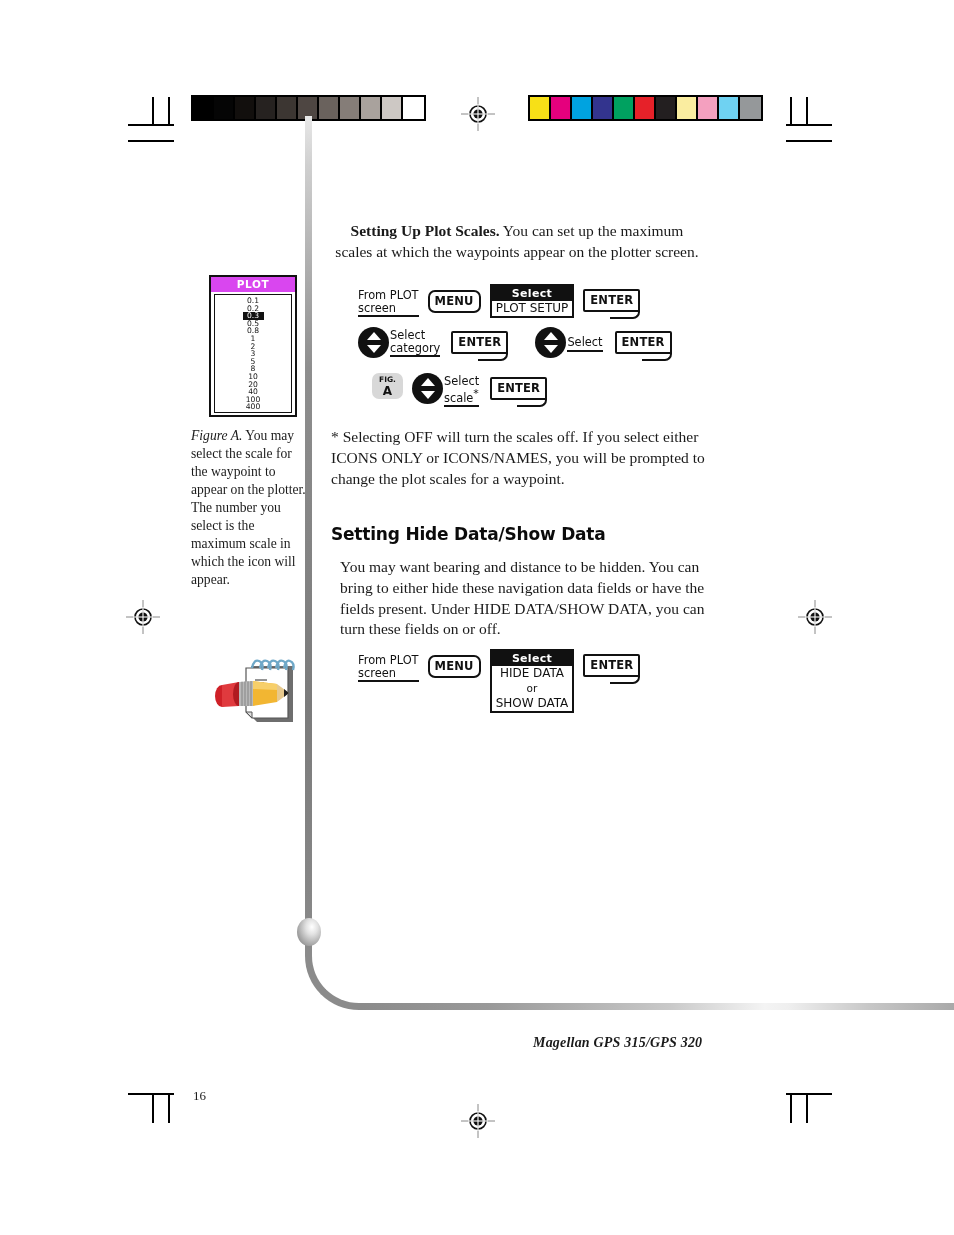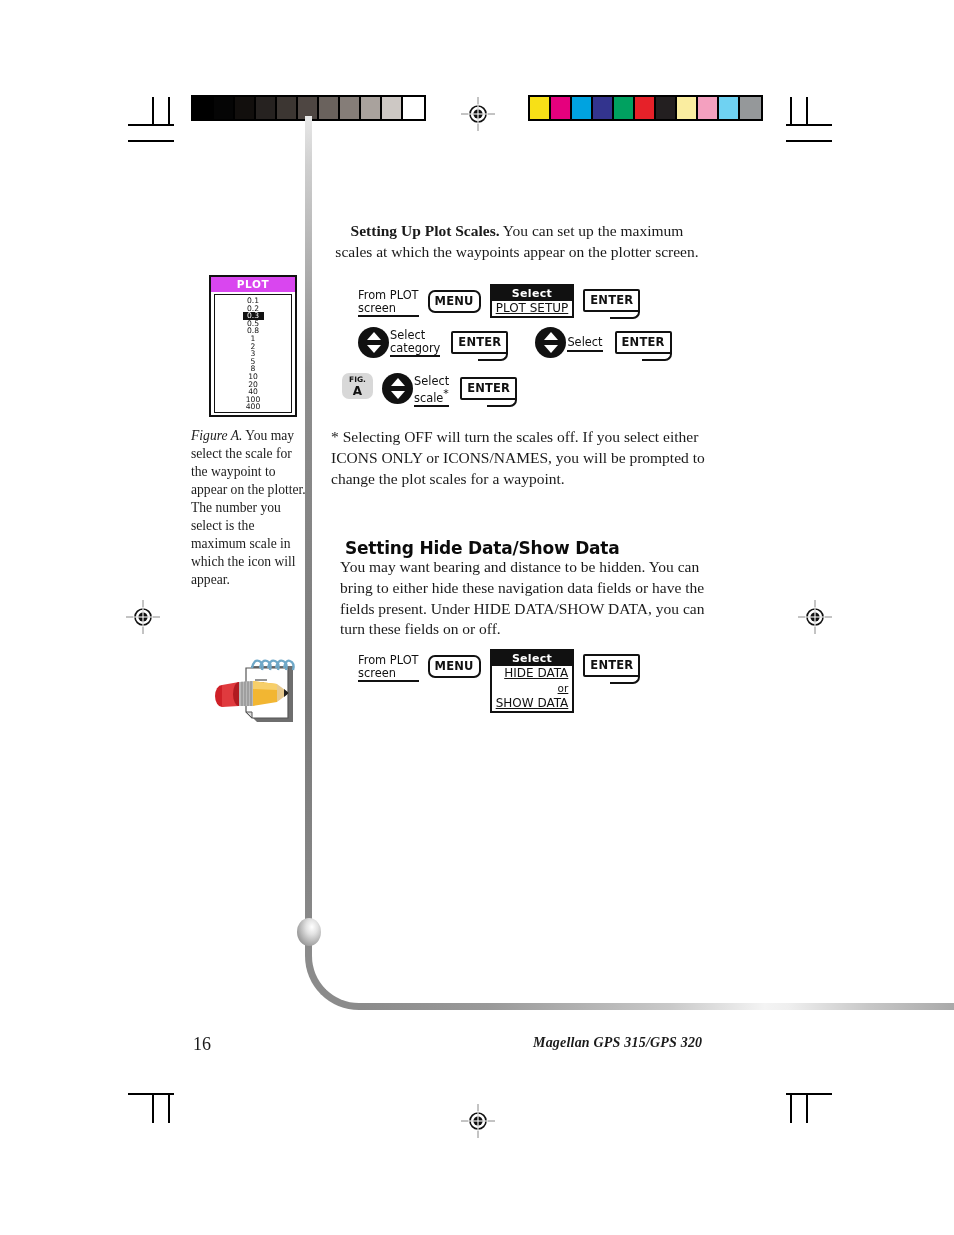--- a/index.html
+++ b/index.html
@@ -249,25 +249,24 @@
     font-weight: bold;
     font-size: 11px;
     text-align: center;
     line-height: 15px;
     letter-spacing: 0.3px;
   }
   .screenbox .sb-line {
     font-family: "DejaVu Sans", sans-serif;
     font-size: 12px;
     color: #111;
-    text-align: right;
+    text-align: center;
     line-height: 15px;
     padding: 0 4px;
     white-space: nowrap;
-    text-decoration: underline;
   }
   .screenbox .sb-line.small { font-size: 10.5px; }
 
   .updown {
     width: 31px;
     height: 31px;
     border-radius: 50%;
     background: #111;
     position: relative;
     flex: none;
@@ -307,23 +306,23 @@
     vertical-align: super;
   }
 
   
   .notepad { position: absolute; left: 205px; top: 648px; width: 96px; height: 82px; }
 
   
   .folio {
     position: absolute;
     left: 193px;
-    top: 1034px;
+    top: 1088px;
     font-family: "Liberation Serif", serif;
-    font-size: 18px;
+    font-size: 13px;
     color: #1a1a1a;
   }
   .runfoot {
     position: absolute;
     left: 533px;
     top: 1035px;
     font-family: Liberation Serif, serif;
     font-style: italic;
     font-weight: bold;
     font-size: 14px;
@@ -473,34 +472,34 @@
   <div class="flowrow" style="left:358px; top:327px;">
     <div class="updown"></div>
     <div class="label-under" style="margin-left:1px; margin-top:2px;">Select
 category</div>
     <div class="key key-enter" style="margin-left:11px; margin-top:4px;">ENTER</div>
     <div class="updown" style="margin-left:27px;"></div>
     <div class="label-under" style="margin-left:1px; margin-top:9px;">Select</div>
     <div class="key key-enter" style="margin-left:12px; margin-top:4px;">ENTER</div>
   </div>
 
-  <div class="flowrow" style="left:342px; top:373px;">
+  <div class="flowrow" style="left:372px; top:373px;">
     <div class="figbadge">
       <span class="t1">FIG.</span>
       <span class="t2">A</span>
     </div>
     <div class="updown" style="margin-left:9px;"></div>
     <div class="label-under" style="margin-left:1px; margin-top:2px;"><span>Select
 scale</span><span class="star">*</span></div>
     <div class="key key-enter" style="margin-left:11px; margin-top:4px;">ENTER</div>
   </div>
 
   <div class="footnote body-text">* Selecting OFF will turn the scales off.  If you select either ICONS ONLY or ICONS/NAMES, you will be prompted to change the plot scales for a waypoint.</div>
 
-  <h2 class="section-head" style="margin:14px;">Setting Hide Data/Show Data</h2>
+  <h2 class="section-head" style="margin:0;">Setting Hide Data/Show Data</h2>
   <div class="para2 body-text">You may want bearing and distance to be hidden.  You can bring to either hide these navigation data fields or have the fields present.  Under HIDE DATA/SHOW DATA, you can turn these fields on or off.</div>
 
   <div class="flowrow" style="left:358px; top:648px;">
     <div class="label-under" style="margin-top:6px;">From PLOT
 screen</div>
     <div class="key" style="margin-left:9px; margin-top:7px;">MENU</div>
     <div class="screenbox" style="margin-left:9px; margin-top:1px;">
       <div class="sb-title">Select</div>
       <div class="sb-line">HIDE DATA</div>
       <div class="sb-line small">or</div>

